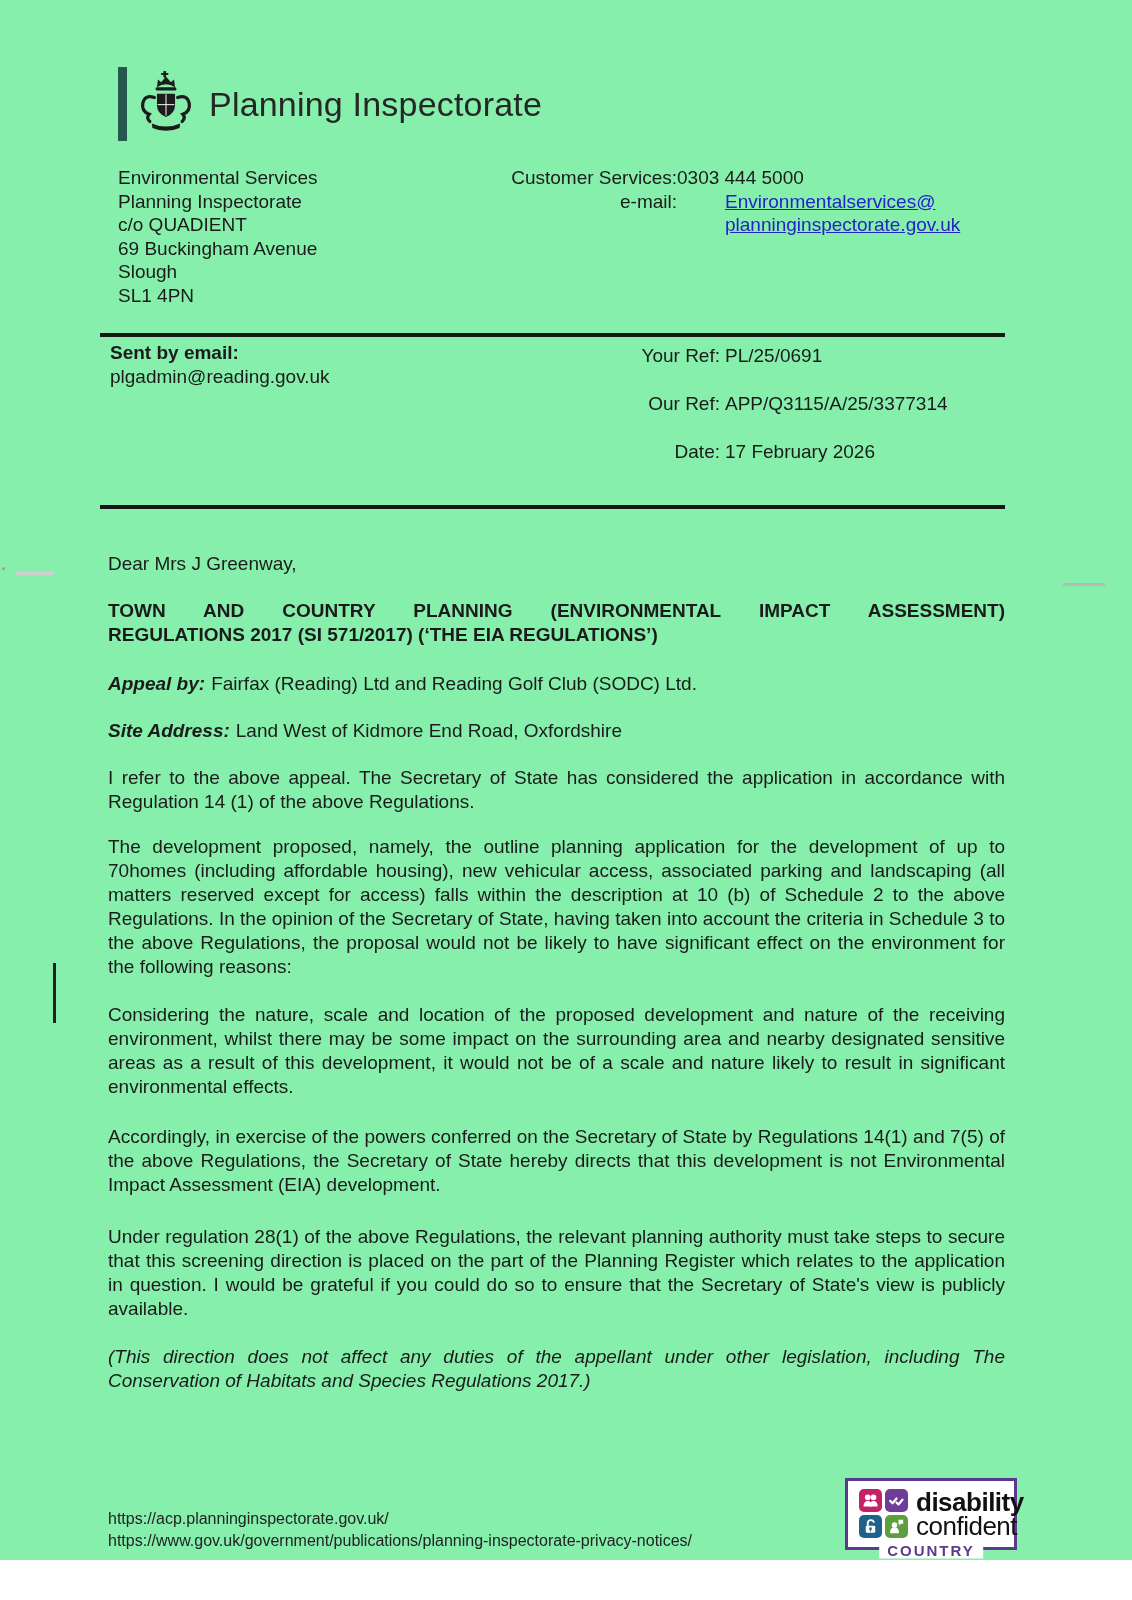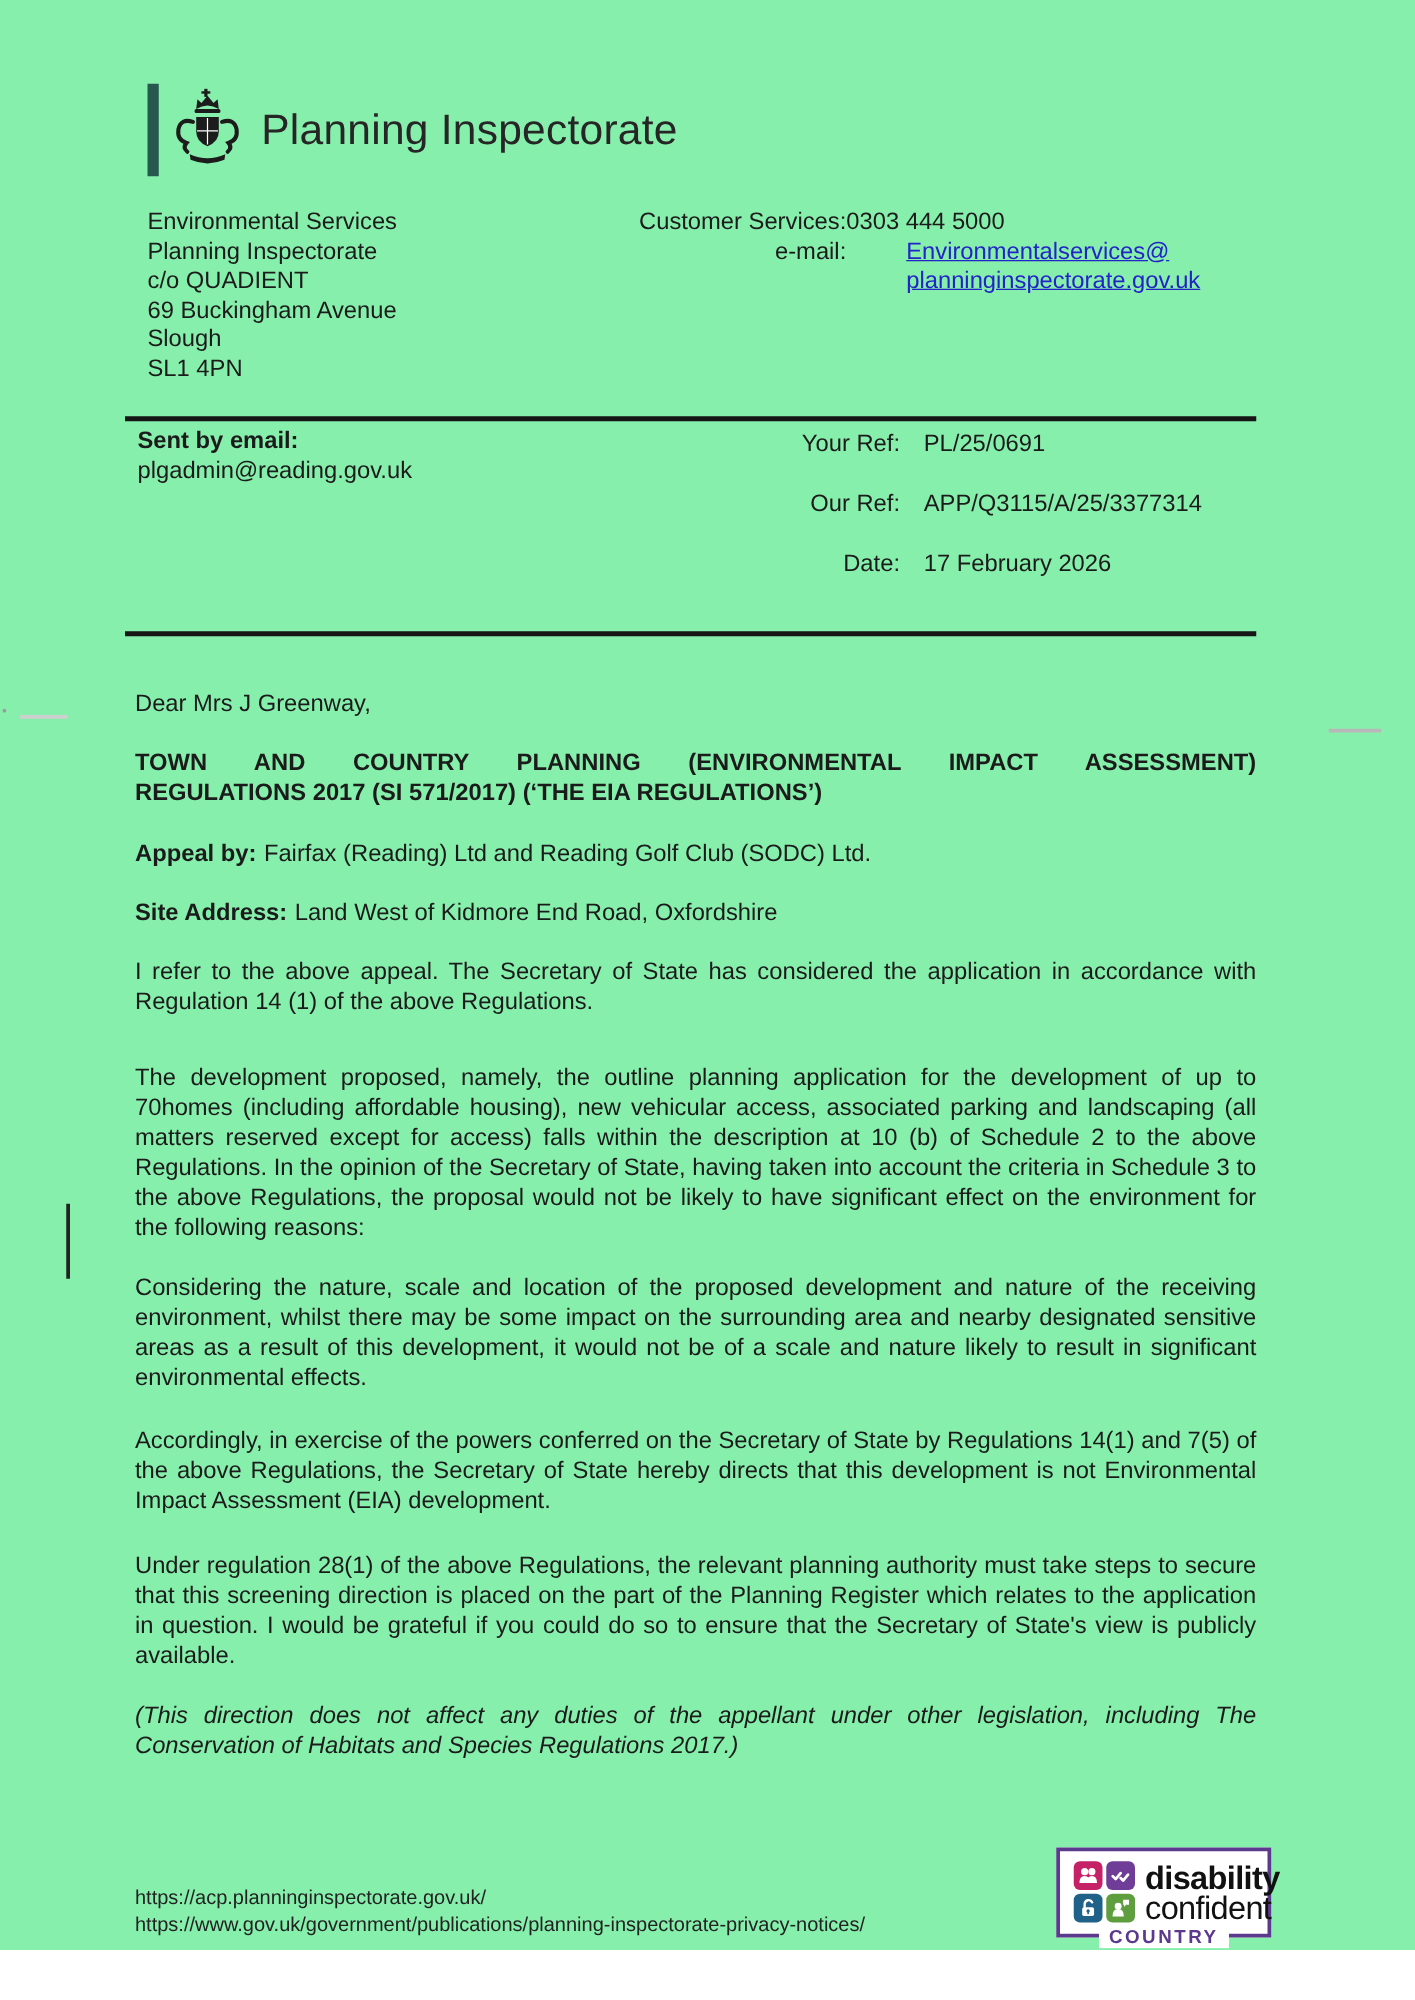--- a/index.html
+++ b/index.html
@@ -20,31 +20,31 @@
   .contact .lab{text-align:right;}
   .maillink{color:#2323c8;text-decoration:underline;cursor:pointer;margin-left:48px;}
   .maillink span{display:block;}
   
   .rule{position:absolute;left:100px;width:905px;height:4px;background:#161616;}
   .rule1{top:333px;} .rule2{top:505px;}
   
   .dispatch{position:absolute;left:110px;top:341px;font-size:19px;line-height:23.5px;}
   .dispatch .b{font-weight:bold;}
   .refs{position:absolute;left:630px;top:344px;font-size:19px;line-height:23.5px;}
-  .ref-row{display:grid;grid-template-columns:90px auto;column-gap:19px;margin-bottom:24.5px;}
+  .ref-row{display:grid;grid-template-columns:90px auto;column-gap:5px;margin-bottom:24.5px;}
   .ref-row .lab{text-align:right;}
   
   .letter{position:absolute;left:108px;top:552px;width:897px;
     font-size:19px;line-height:24px;text-align:justify;}
   .letter p{margin:0 0 23px 0;}
   .salutation{margin:0 0 31px 0;text-align:left;}
   .heading{font-weight:bold;margin:0 0 25px 0;}
   .heading .l1{text-align:justify;text-align-last:justify;}
   .heading .l2{text-align:left;}
-  .inline-label{font-weight:bold;margin-right:6px;}
+  .inline-label{font-weight:bold;margin-right:6px;font-style:italic;}
   .appeal,.site{margin:0 0 23px 0;text-align:left;}
   .note{font-style:italic;margin:0;}
   
   .mark-dot{position:absolute;left:2px;top:567px;width:3px;height:3px;background:#9a9a9a;border-radius:50%;}
   .mark-dash-left{position:absolute;left:16px;top:572px;width:38px;height:3px;background:#cfcfcf;}
   .mark-dash-right{position:absolute;left:1063px;top:583px;width:42px;height:3px;background:#b8b8b8;}
   .revision-bar{position:absolute;left:53px;top:963px;width:3px;height:60px;background:#222;}
   
   .footer-links{position:absolute;left:108px;top:1508px;font-size:16px;line-height:22px;color:#222;}
   .badge{position:absolute;left:845px;top:1478px;width:172px;height:72px;
@@ -137,21 +137,21 @@
   <div class="revision-bar"></div>
 
   <div class="letter">
     <p class="salutation">Dear Mrs J Greenway,</p>
     <div class="heading">
       <div class="l1">TOWN AND COUNTRY PLANNING (ENVIRONMENTAL IMPACT ASSESSMENT)</div>
       <div class="l2">REGULATIONS 2017 (SI 571/2017) (‘THE EIA REGULATIONS’)</div>
     </div>
     <p class="appeal"><span class="inline-label">Appeal by:</span><span>Fairfax (Reading) Ltd and Reading Golf Club (SODC) Ltd.</span></p>
     <p class="site"><span class="inline-label">Site Address:</span><span>Land West of Kidmore End Road, Oxfordshire</span></p>
-    <p style="margin-bottom:37px">I refer to the above appeal. The Secretary of State has considered the application in accordance with Regulation 14 (1) of the above Regulations.</p>
+    <p style="margin-bottom:21px">I refer to the above appeal. The Secretary of State has considered the application in accordance with Regulation 14 (1) of the above Regulations.</p>
     <p style="margin-bottom:24px">The development proposed, namely, the outline planning application for the development of up to 70homes (including affordable housing), new vehicular access, associated parking and landscaping (all matters reserved except for access) falls within the description at 10 (b) of Schedule 2 to the above Regulations. In the opinion of the Secretary of State, having taken into account the criteria in Schedule 3 to the above Regulations, the proposal would not be likely to have significant effect on the environment for the following reasons:</p>
     <p style="margin-bottom:26px">Considering the nature, scale and location of the proposed development and nature of the receiving environment, whilst there may be some impact on the surrounding area and nearby designated sensitive areas as a result of this development, it would not be of a scale and nature likely to result in significant environmental effects.</p>
     <p style="margin-bottom:28px">Accordingly, in exercise of the powers conferred on the Secretary of State by Regulations 14(1) and 7(5) of the above Regulations, the Secretary of State hereby directs that this development is not Environmental Impact Assessment (EIA) development.</p>
     <p style="margin-bottom:24px">Under regulation 28(1) of the above Regulations, the relevant planning authority must take steps to secure that this screening direction is placed on the part of the Planning Register which relates to the application in question. I would be grateful if you could do so to ensure that the Secretary of State's view is publicly available.</p>
     <p class="note">(This direction does not affect any duties of the appellant under other legislation, including The Conservation of Habitats and Species Regulations 2017.)</p>
   </div>
 
   <div class="footer-links">
     <div>https://acp.planninginspectorate.gov.uk/</div>
     <div>https://www.gov.uk/government/publications/planning-inspectorate-privacy-notices/</div>

